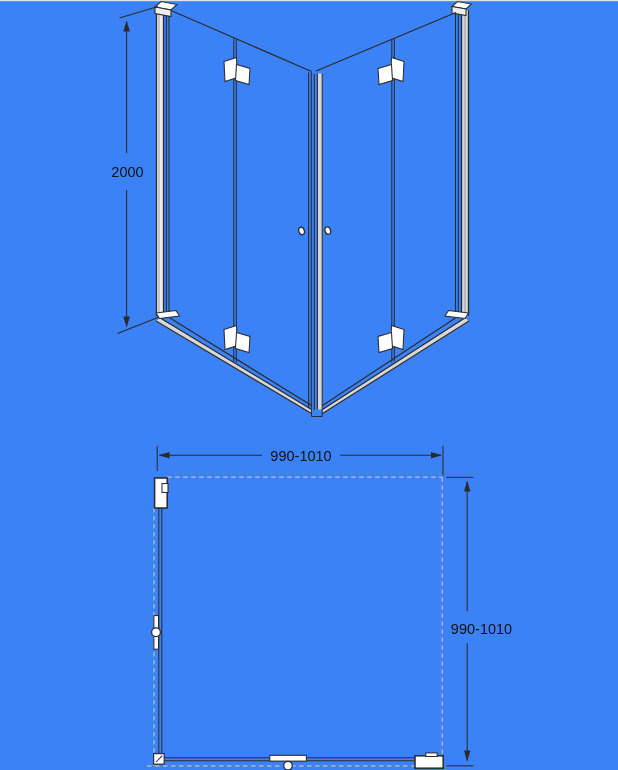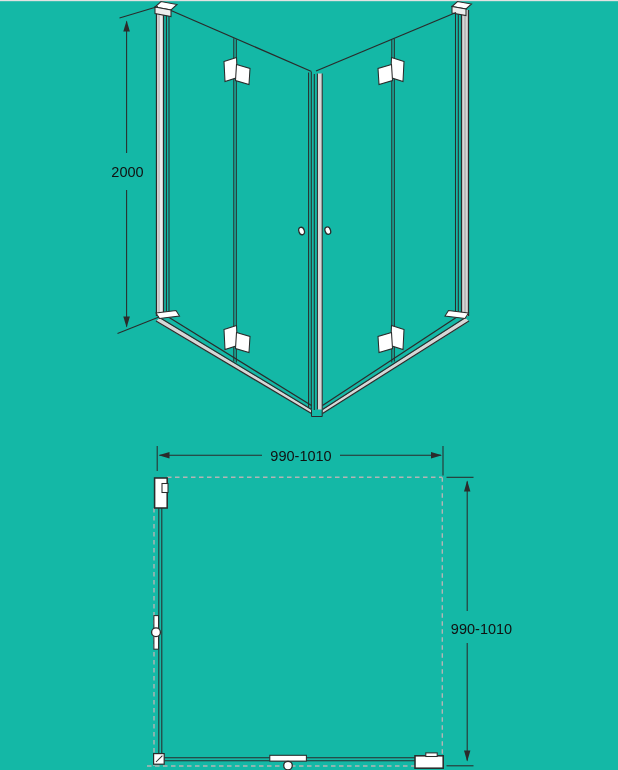--- a/index.html
+++ b/index.html
@@ -1,16 +1,16 @@
 <!DOCTYPE html>
 <html style="--line: #2b2b2b; --line-soft: #9a9a9a; --dashed: #b4b4b4; --fill-light: #ededed; --fill-mid: #d7d7d7; --text: #111111; --background: #ffffff;"><head>
 <meta charset="utf-8">
 <style>
   html,body{margin:0;padding:0;background:#fff;}
-  #stage{position:relative;width:618px;height:770px;background:#14b8a6;overflow:hidden;
+  #stage{position:relative;width:618px;height:770px;background:#3b82f6;overflow:hidden;
          font-family:"Liberation Sans",sans-serif;}
   svg{display:block;}
   .ln{stroke:var(--line,#2b2b2b);fill:none;stroke-width:1.3;}
   .w1{stroke-width:1.05;}
   .w12{stroke-width:1.2;}
   .w15{stroke-width:1.55;}
   .fw{fill:#ffffff;}
   .fl{fill:var(--fill-light,#ededed);}
   .fm{fill:var(--fill-mid,#d7d7d7);}
   .soft{stroke:var(--line-soft,#9a9a9a);stroke-width:0.9;fill:none;}

